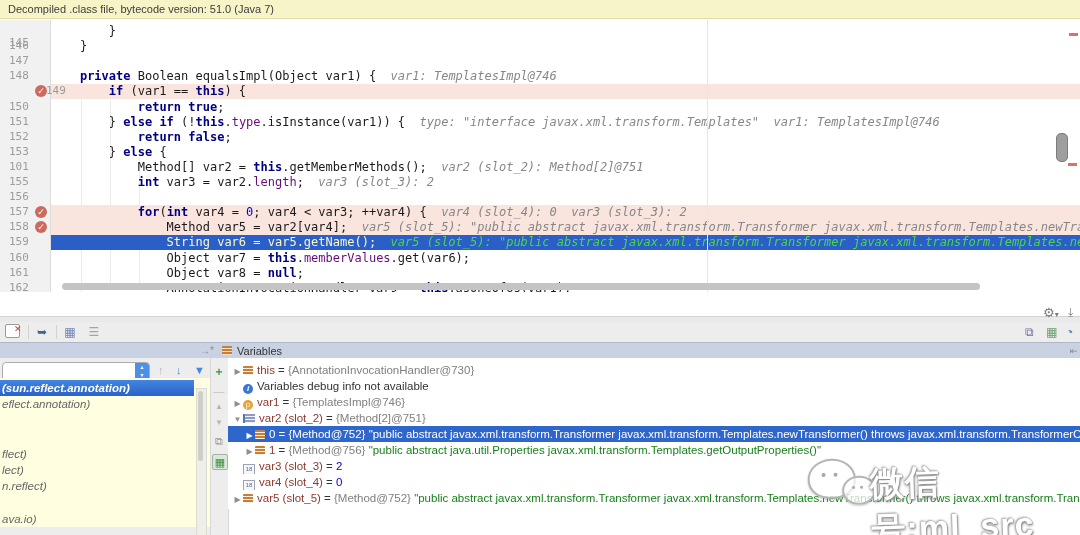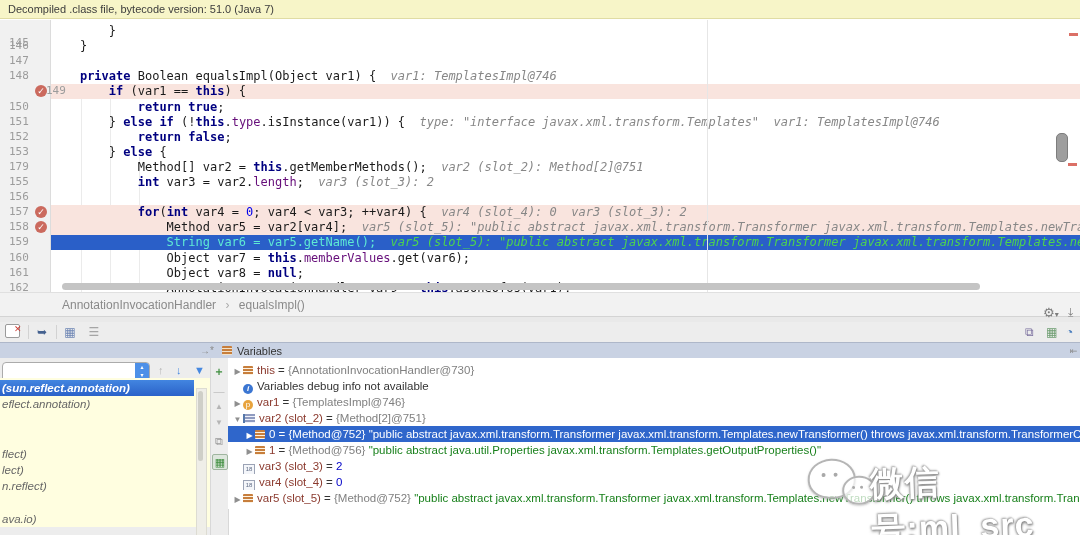--- a/index.html
+++ b/index.html
@@ -13,21 +13,21 @@
   #gutter{position:absolute;left:0;top:0;width:50px;height:272px;background:#F1F1F1;border-right:1px solid #DCDCDC;}
   .lnum{position:absolute;left:9px;width:30px;height:15px;font-size:11px;color:#9C9C9C;font-family:"DejaVu Sans Mono",monospace;}
   .bp{position:absolute;left:35px;width:12px;height:12px;border-radius:50%;background:#CB6A5E;color:#fff;
       font-size:9px;line-height:12px;text-align:center;font-weight:bold;}
   .codeline{position:absolute;left:51px;right:0;height:15.1px;white-space:pre;
             font-family:"DejaVu Sans Mono",monospace;font-size:12px;line-height:15.1px;overflow:hidden;}
   .codeline.pink{background:#F9E4DE;}
   .codeline.exec{background:#2A5FC8;}
   .seg-c{color:#1a1a1a;} .seg-k{color:#000080;font-weight:bold;} .seg-n{color:#0000EE;} .seg-f{color:#660E7A;}
   .hint{color:#878787;font-style:italic;}
-  .exec .seg-c,.exec .seg-k,.exec .seg-n,.exec .seg-f{color:#5eead4;font-weight:normal;}
+  .exec .seg-c,.exec .seg-k,.exec .seg-n,.exec .seg-f{color:#fef9c3;font-weight:normal;}
   .exec .hint{color:#4ED44E;}
   .guide{position:absolute;width:1px;background:#EBEBEB;}
   #marginguide{position:absolute;left:707px;top:0;width:1px;height:272px;background:#E6E6E6;}
   #hscroll{position:absolute;left:62px;top:263px;width:918px;height:7px;border-radius:4px;background:#C4C4C4;}
   .stripe-mark{position:absolute;width:9px;height:3px;background:#DB7066;}
   #stripe-thumb{position:absolute;left:1056px;top:113px;width:10px;height:27px;background:#9E9E9E;border:1px solid #7d7d7d;border-radius:5px;}
   
   #breadcrumb{position:absolute;left:0;top:292px;width:1080px;height:24px;background:#F2F2F2;border-top:1px solid #E0E0E0;
               font-size:12px;color:#8A8A8A;line-height:24px;}
   #breadcrumb .bc{margin-left:0;} #breadcrumb .sep{color:#ABABAB;margin:0 6px;}
@@ -129,45 +129,38 @@
         <div class="lnum" style="top: 16px;">145</div>
         <div class="lnum" style="top: 19.1px;">146</div>
         <div class="lnum" style="top: 34.2px;">147</div>
         <div class="lnum" style="top: 49.3px;">148</div>
         <div class="lnum" style="top: 64.4px; margin-left: 37px;">149</div>
         <div class="bp" style="top: 65.4px;">✓</div>
         <div class="lnum" style="top: 79.5px;">150</div>
         <div class="lnum" style="top: 94.6px;">151</div>
         <div class="lnum" style="top: 109.7px;">152</div>
         <div class="lnum" style="top: 124.8px;">153</div>
-        <div class="lnum" style="top: 139.9px;">179</div>
+        <div class="lnum" style="top: 139.9px;">101</div>
         <div class="lnum" style="top: 155px;">155</div>
         <div class="lnum" style="top: 170.1px;">156</div>
         <div class="lnum" style="top: 185.2px;">157</div>
         <div class="bp" style="top: 186.2px;">✓</div>
         <div class="lnum" style="top: 200.3px;">158</div>
         <div class="bp" style="top: 201.3px;">✓</div>
         <div class="lnum" style="top: 215.4px;">159</div>
         <div class="lnum" style="top: 230.5px;">160</div>
         <div class="lnum" style="top: 245.6px;">161</div>
         <div class="lnum" style="top: 260.7px;">162</div>
       </div>
     <div id="hscroll"></div>
     <div class="stripe-mark" style="left:1069px;top:13px;"></div>
     <div id="stripe-thumb"></div>
     <div class="stripe-mark" style="left:1068px;top:143px;"></div>
   </div>
 
-  <div id="breadcrumb">
-    <div id="bc-wrap">
-      <span class="bc">AnnotationInvocationHandler</span>
-      <span class="sep">›</span>
-      <span class="bc">equalsImpl()</span>
-    </div>
-  </div>
 
   <div id="strip"></div>
 
   <div id="dbg-toolbar">
     <span class="tbicon" style="left:4px;"><span class="boxx"><span class="x">✕</span></span></span>
     <span class="tbsep" style="left:28px;"></span>
     <span class="tbicon" style="left:34px;color:#44618f;">➥</span>
     <span class="tbsep" style="left:56px;"></span>
     <span class="tbicon" style="left:62px;color:#6f87b5;">▦</span>
     <span class="tbicon" style="left:86px;color:#a5a5a5;">☰</span>

